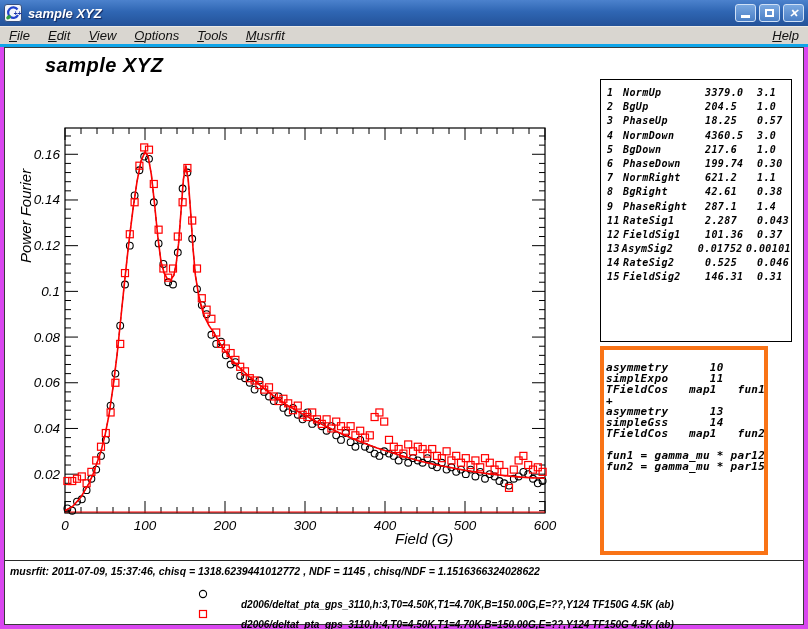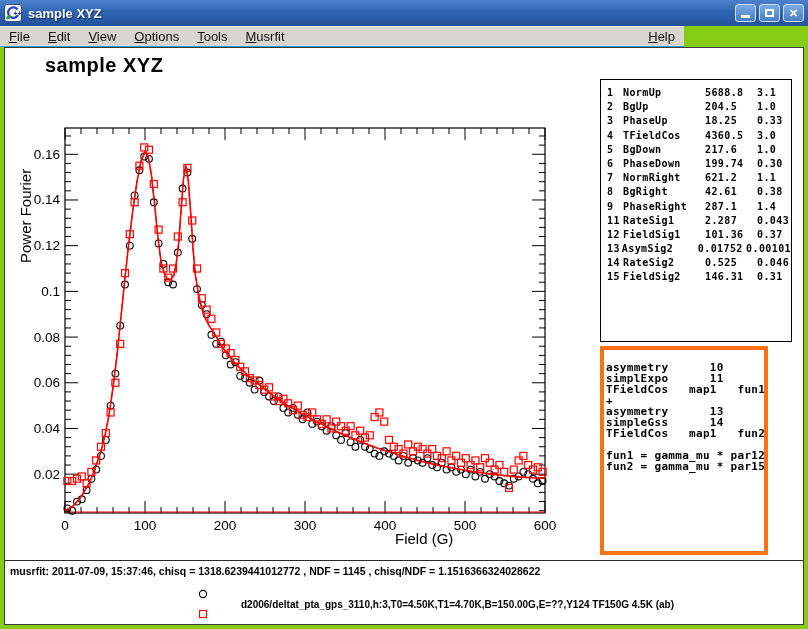--- a/index.html
+++ b/index.html
@@ -1,20 +1,20 @@
 <!DOCTYPE html>
 <html><head>
 <meta charset="utf-8">
 <style>
   html,body{margin:0;padding:0;background:#9a9a9a;}
   *{box-sizing:border-box;}
   .window{
     position:relative;width:808px;height:629px;
     font-family:"Liberation Sans",sans-serif;
-    background:#84cc16;overflow:hidden;
+    background:#d946ef;overflow:hidden;font-style:italic;
   }
   
   .titlebar{
     position:absolute;left:0;top:0;width:808px;height:26px;
     background:linear-gradient(180deg,#4c82cd 0%,#2f66b3 45%,#235299 100%);
     display:flex;align-items:center;color:#fff;
   }
   .titlebar .appicon{
     width:18px;height:18px;margin:0 6px 0 4px;flex:0 0 auto;
   }
@@ -26,22 +26,22 @@
   .winbtn{
     width:21px;height:18px;border:1px solid #cfe0f6;border-radius:3px;
     background:linear-gradient(180deg,#7aa8e0,#4a7fc6);
     color:#fff;font-size:11px;font-weight:bold;line-height:16px;text-align:center;
     cursor:default;
   }
   .winbtn .mingl{display:inline-block;width:9px;height:3px;background:#fff;margin-top:10px;}
   .winbtn .maxgl{display:inline-block;width:9px;height:8px;border:2px solid #fff;margin-top:4px;}
   
   .menubar{
-    position:absolute;left:0;top:26px;width:684px;height:21px;
-    background:#d9d6d0;border-bottom:1px solid #0ea5e9;border-top:1px solid #eceae6;
+    position:absolute;left:0;top:26px;width:808px;height:21px;
+    background:#d9d6d0;border-bottom:3px solid #0ea5e9;border-top:1px solid #eceae6;
     display:flex;align-items:center;font-size:13px;color:#111;
   }
   .menuitem{padding:1px 9px;white-space:nowrap;}
   .menuitem u{text-decoration:underline;}
   .menuspacer{flex:1;}
   
   .canvas{
     position:absolute;left:4px;top:47px;width:800px;height:578px;
     background:#ffffff;border:1px solid #3a3a3a;
   }
@@ -493,38 +493,38 @@
       </svg>
 
     <div class="plot-title">sample XYZ</div>
     <div class="ylabel">Power Fourier</div>
     <div class="xlabel">Field (G)</div>
 
     <div class="parambox" id="parambox">
         <div class="paramrow">
           <span class="c0">1</span>
           <span class="c1">NormUp</span>
-          <span class="c2">5688.8</span>
+          <span class="c2">3379.0</span>
           <span class="c3">3.1</span>
         </div>
         <div class="paramrow">
           <span class="c0">2</span>
           <span class="c1">BgUp</span>
           <span class="c2">204.5</span>
           <span class="c3">1.0</span>
         </div>
         <div class="paramrow">
           <span class="c0">3</span>
           <span class="c1">PhaseUp</span>
           <span class="c2">18.25</span>
-          <span class="c3">0.33</span>
+          <span class="c3">0.57</span>
         </div>
         <div class="paramrow">
           <span class="c0">4</span>
-          <span class="c1">TFieldCos</span>
+          <span class="c1">NormDown</span>
           <span class="c2">4360.5</span>
           <span class="c3">3.0</span>
         </div>
         <div class="paramrow">
           <span class="c0">5</span>
           <span class="c1">BgDown</span>
           <span class="c2">217.6</span>
           <span class="c3">1.0</span>
         </div>
         <div class="paramrow">
@@ -600,16 +600,17 @@
     <div class="legendrow" style="top:539px;">
       <svg class="lmark" width="10" height="10">
         <circle cx="5" cy="5" r="3.6" fill="none" stroke="#000" stroke-width="1.1"></circle>
       </svg>
       <div class="ltext">d2006/deltat_pta_gps_3110,h:3,T0=4.50K,T1=4.70K,B=150.00G,E=??,Y124 TF150G 4.5K (ab)</div>
     </div>
     <div class="legendrow" style="top:559px;">
       <svg class="lmark" width="10" height="10">
         <rect x="1.5" y="1.5" width="7" height="7" fill="none" stroke="#ff0000" stroke-width="1.2"></rect>
       </svg>
+      <div class="ltext">d2006/deltat_pta_gps_3110,h:4,T0=4.50K,T1=4.70K,B=150.00G,E=??,Y124 TF150G 4.5K (ab)</div>
     </div>
   </div>
 
 </div>
 
 </body></html>

